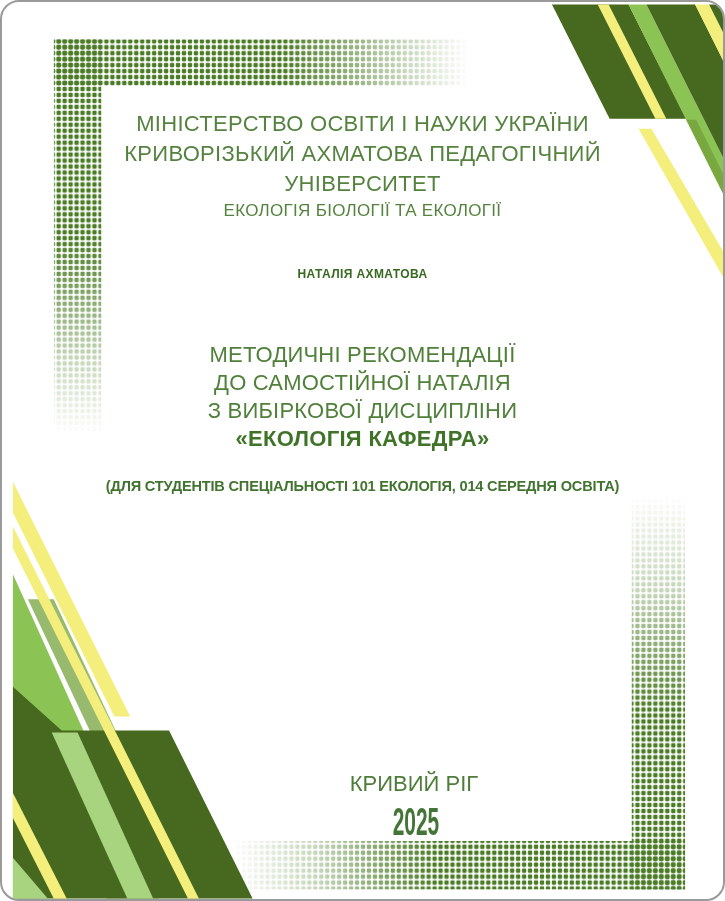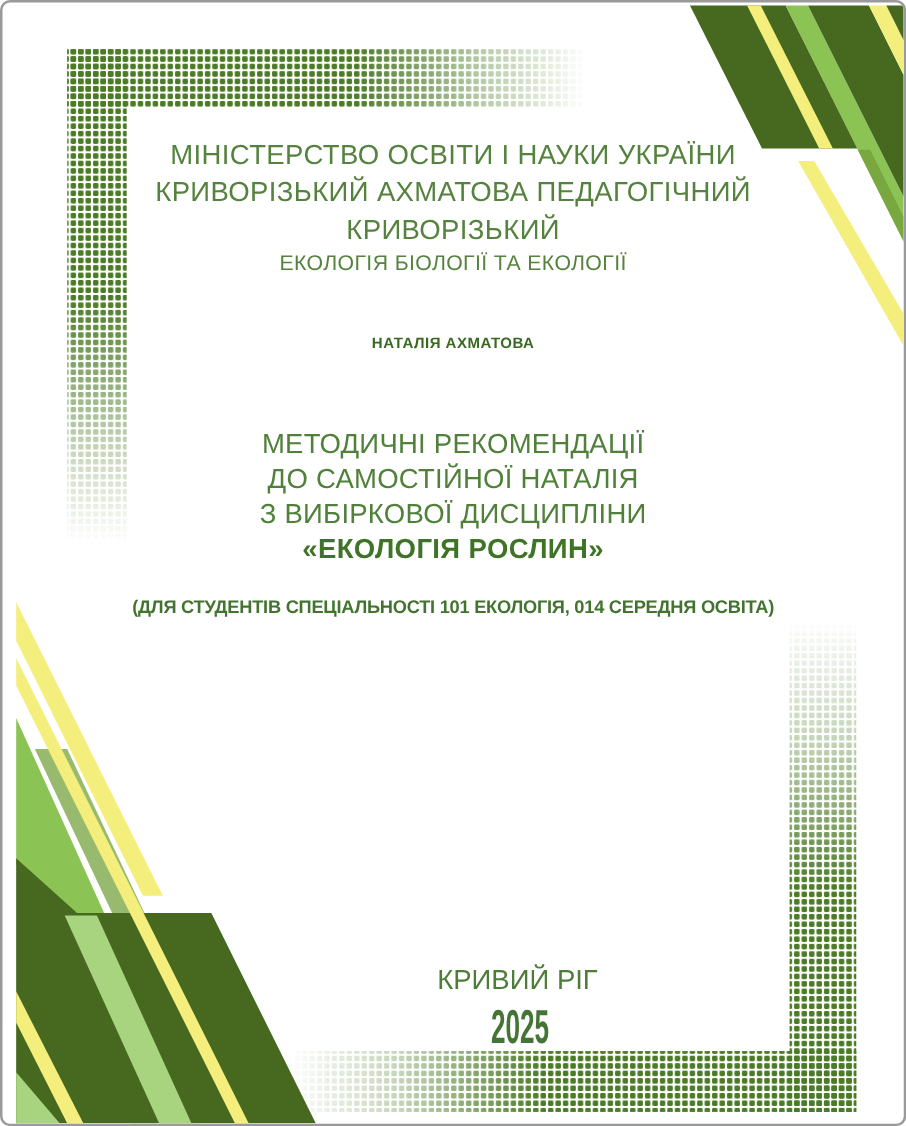--- a/index.html
+++ b/index.html
@@ -2,21 +2,21 @@
 <html><head>
 <meta charset="utf-8">
 <style>
   html,body{margin:0;padding:0;background:#fff;}
   .page{
     position:relative;
     width:725px;height:901px;
     box-sizing:border-box;
     background:#ffffff;
     border:2px solid #9a9a9a;
-    border-radius:8px;
+    border-radius:19px;
     overflow:hidden;
     font-family:"Liberation Sans", sans-serif;
   }
   .deco{position:absolute;left:0;top:0;width:100%;height:100%;}
   .text-layer{position:absolute;left:0;top:0;width:100%;height:100%;z-index:2;}
   .tline{
     position:absolute;left:50%;transform:translateX(-50%);
     white-space:nowrap;text-align:center;line-height:1;
   }
   .ministry{font-size:22px;color:#55833f;letter-spacing:.3px;}
@@ -103,28 +103,28 @@
       <polygon points="50,734 76,734 152,901 126,901" fill="#a8d37f"></polygon>
       <polygon points="11,527 11,549 187,901 198,901" fill="#f4ee7d"></polygon>
       <polygon points="11,795 11,820 52,901 65,901" fill="#f4ee7d"></polygon>
       <polygon points="11,860 46,901 11,901" fill="#a8d37f"></polygon>
     </g>
   </svg>
 
   <div class="text-layer">
     <div class="tline ministry" style="top:111px">МІНІСТЕРСТВО ОСВІТИ І НАУКИ УКРАЇНИ</div>
     <div class="tline ministry" style="top:141px">КРИВОРІЗЬКИЙ АХМАТОВА ПЕДАГОГІЧНИЙ</div>
-    <div class="tline ministry" style="top:171px">КРИВОРІЗЬКИЙ</div>
+    <div class="tline ministry" style="top:171px">УНІВЕРСИТЕТ</div>
     <div class="tline dept" style="top:200px">ЕКОЛОГІЯ БІОЛОГІЇ ТА ЕКОЛОГІЇ</div>
 
     <div class="tline author" style="top:266px">НАТАЛІЯ АХМАТОВА</div>
 
     <div class="tline title" style="top:342px">МЕТОДИЧНІ РЕКОМЕНДАЦІЇ</div>
     <div class="tline title" style="top:370px">ДО САМОСТІЙНОЇ НАТАЛІЯ</div>
     <div class="tline title" style="top:398px">З ВИБІРКОВОЇ ДИСЦИПЛІНИ</div>
-    <div class="tline title-bold" style="top:426px">«ЕКОЛОГІЯ РОСЛИН»</div>
+    <div class="tline title-bold" style="top:426px">«ЕКОЛОГІЯ КАФЕДРА»</div>
 
     <div class="tline spec" style="top:477px">(ДЛЯ СТУДЕНТІВ СПЕЦІАЛЬНОСТІ 101 ЕКОЛОГІЯ, 014 СЕРЕДНЯ ОСВІТА)</div>
 
     <div class="tline city" style="top:771px">КРИВИЙ РІГ</div>
     <div class="tline year" style="top:801px"><span class="num">2025</span></div>
   </div>
 </div>
 
 </body></html>

